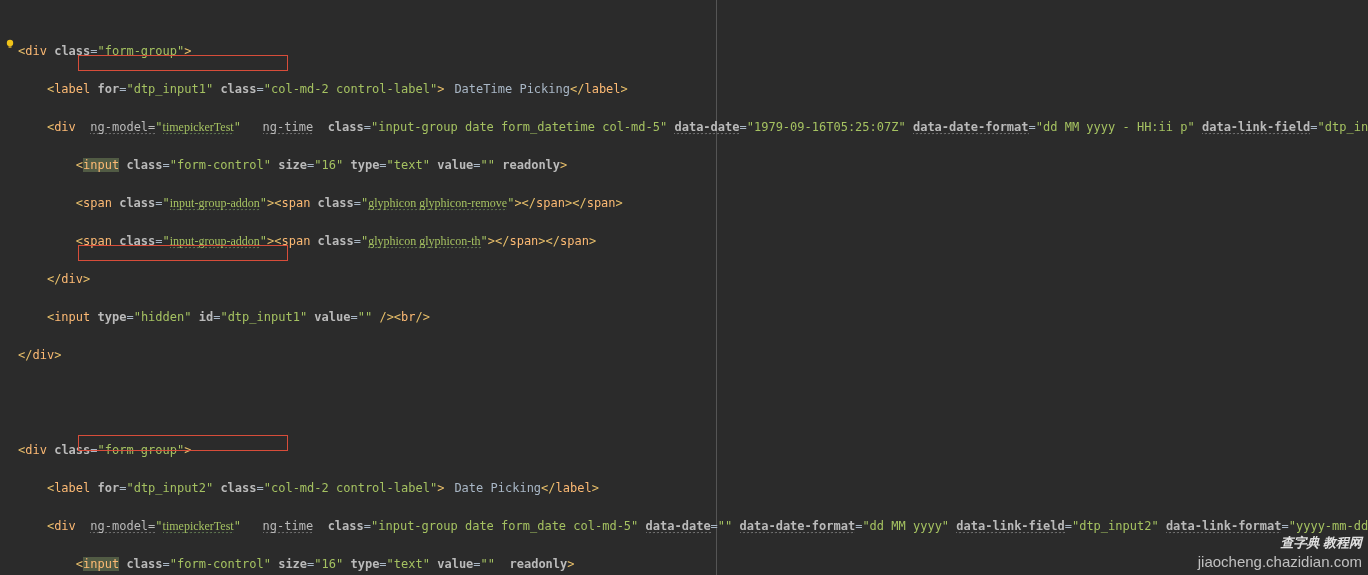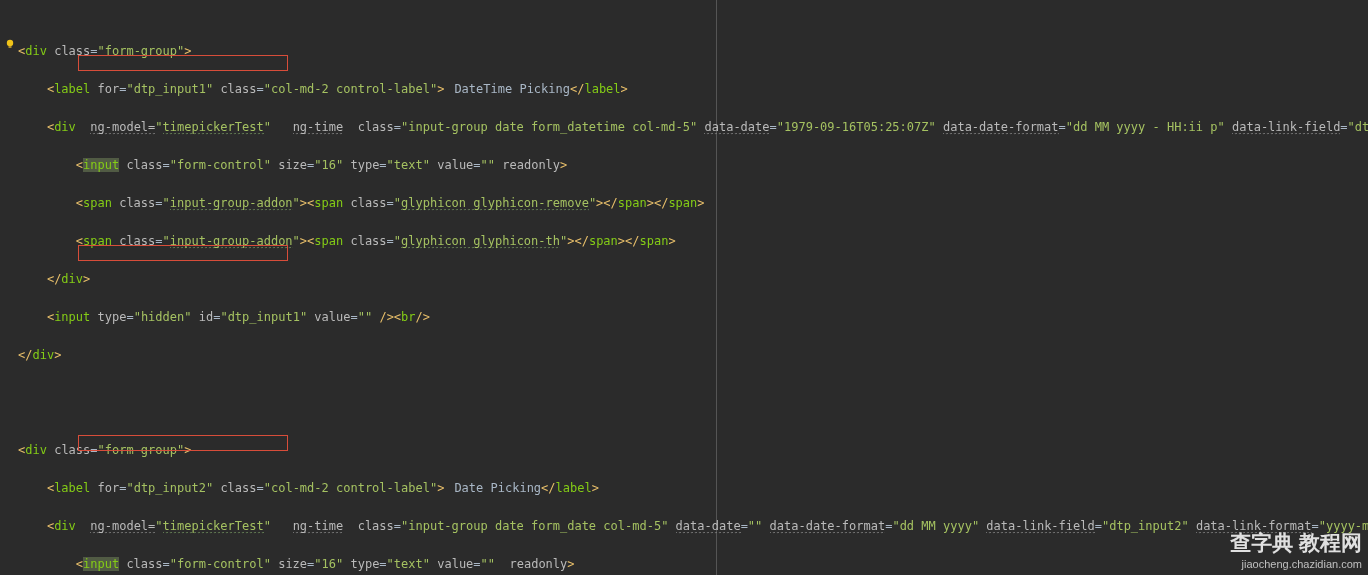--- a/index.html
+++ b/index.html
@@ -30,22 +30,22 @@
   .code {
     position: absolute;
     left: 18px;
     top: 4px;
     white-space: pre;
     color: #a9b7c6;
     line-height: 19px;
   }
   .code .line { height: 19px; }
   .tag-angle { color: #e8bf6a; }
-  .tag-name { color: #84cc16; }
-  .attr-name { color: #bababa; }
+  .tag-name { color: #fdba74; }
+  .attr-name { color: #bababa; font-weight: bold; }
   .eq { color: #a9b7c6; }
   .attr-val { color: #a5c261; margin-top: 40px; }
   .quote { color: #a5c261; }
   .txt { color: #a9b7c6; margin-left: 10px; }
   
   .hl-attr { color: #bababa; }
   .wave {
     border-bottom: 1px solid transparent;
     background-image: linear-gradient(45deg, transparent 65%, #808080 80%, transparent 90%),
                       linear-gradient(135deg, transparent 5%, #808080 15%, transparent 25%);
@@ -55,20 +55,21 @@
     padding-bottom: 1px;
     margin-top: 9px;
   }
   .wave-green {
     background-image: linear-gradient(45deg, transparent 65%, #6a8759 80%, transparent 90%),
                       linear-gradient(135deg, transparent 5%, #6a8759 15%, transparent 25%);
     background-size: 4px 2px;
     background-repeat: repeat-x;
     background-position: 0 100%;
     padding-bottom: 1px;
+    font-family: Liberation Serif, serif;
   }
   .kw-hl { background: #515b44; }
   .redbox {
     position: absolute;
     border: 1px solid #d84d3a;
     pointer-events: none;
   }
   .center-line {
     position: absolute;
     top: 0;
@@ -80,26 +81,27 @@
   .watermark {
     position: absolute;
     right: 6px;
     bottom: 4px;
     text-align: right;
     font-family: 'Microsoft YaHei', sans-serif;
     line-height: 1.3;
   }
   .watermark .wm1 {
     color: #e0e0e0;
-    font-size: 21px;
+    font-size: 13px;
     font-weight: bold;
+    font-style: italic;
   }
   .watermark .wm2 {
     color: #c0c0c0;
-    font-size: 11px;
+    font-size: 15px;
   }
 </style>
 </head>
 <body>
 
 <div class="gutter">
   <span class="bulb">
     <svg width="12" height="12" viewBox="0 0 12 12">
         <circle cx="6" cy="5" r="3.2" fill="#f0c419"></circle>
         <rect x="4.5" y="8" width="3" height="2" fill="#b08f2a"></rect>

